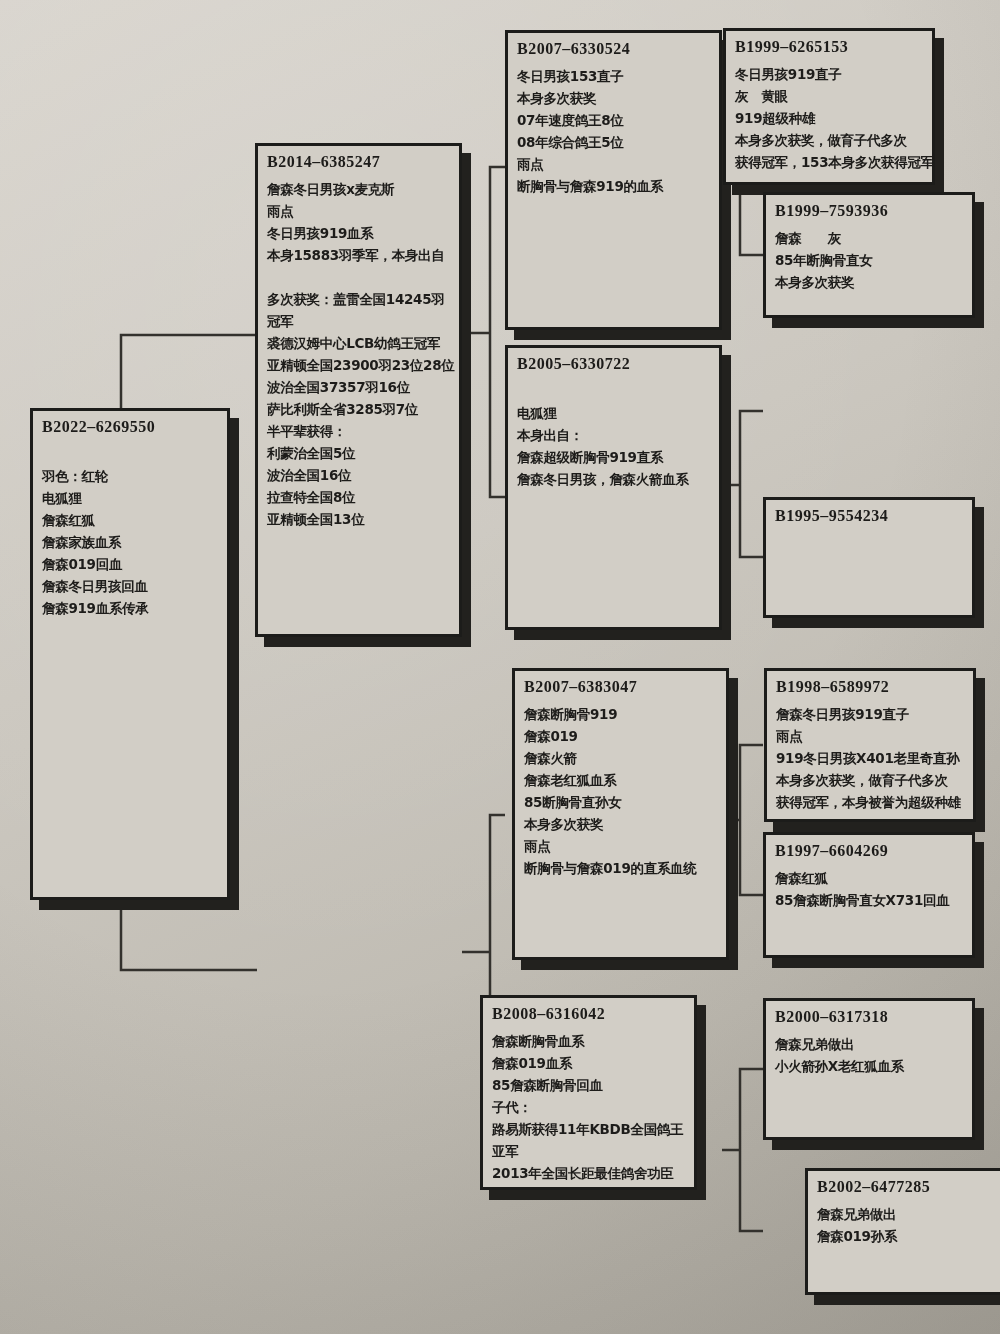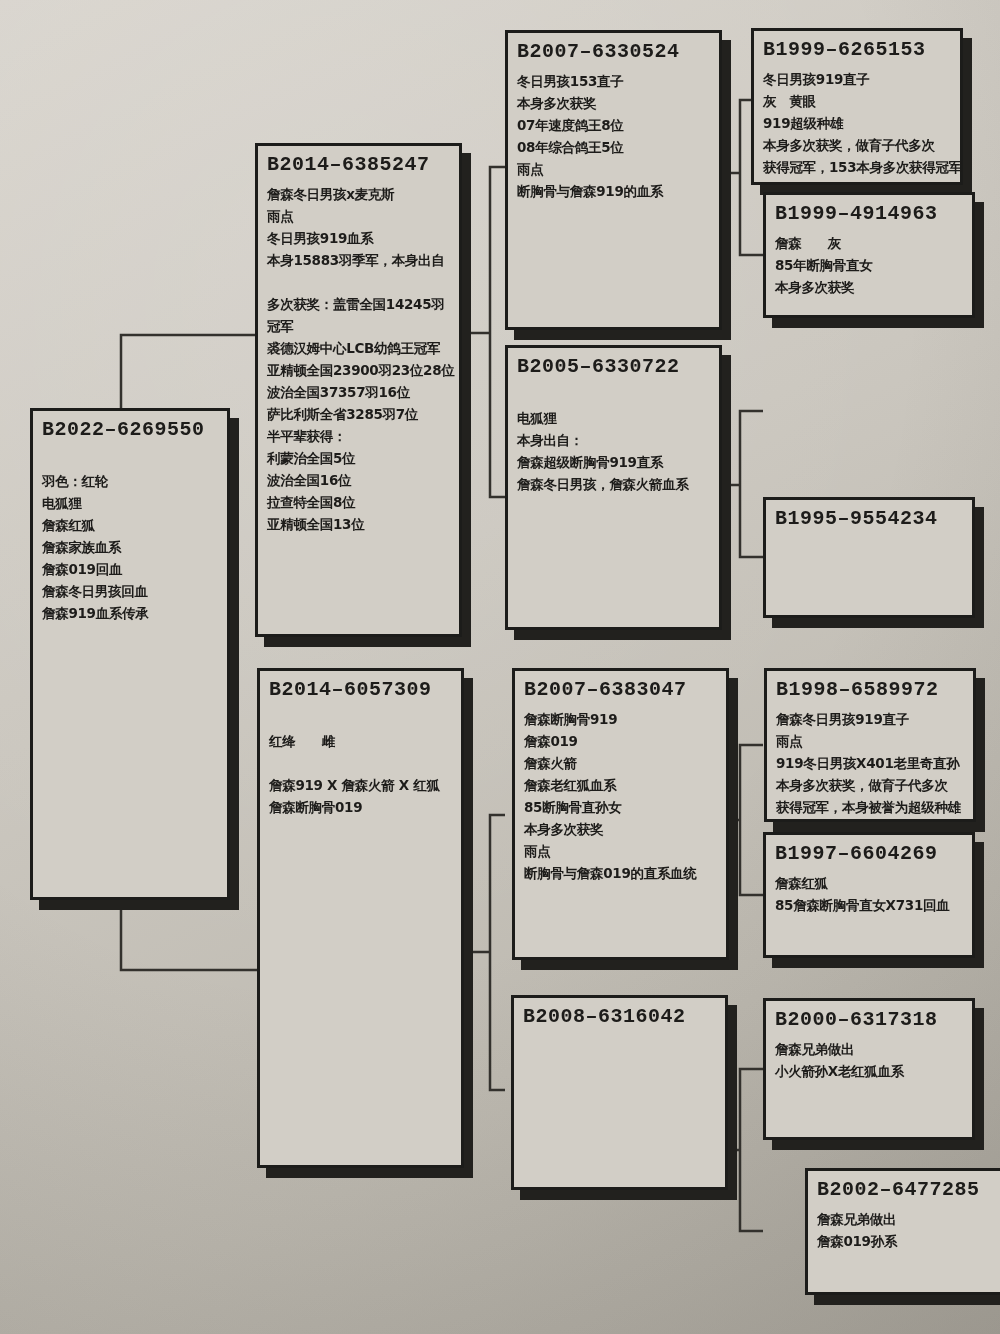--- a/index.html
+++ b/index.html
@@ -18,22 +18,22 @@
   .connectors path{fill:none;stroke:#33312d;stroke-width:2.5;}
   .pbox{
     position:absolute;z-index:2;box-sizing:border-box;
     background:#d2cec6;
     border:3px solid #1c1c1a;
     box-shadow:9px 10px 0 0 #22211e;
     padding:7px 6px 6px 9px;
     color:#1d1c1a;
   }
   .ring{
-    font-family:Liberation Mono, monospace;
-    font-size:20px;font-weight:600;letter-spacing:0.5px;
+    font-family:Liberation Serif, serif;
+    font-size:16px;font-weight:600;letter-spacing:0.5px;
     margin-bottom:7px;white-space:nowrap;
   }
   .pline{
     font-size:13.5px;font-weight:bold;line-height:22px;
     letter-spacing:-0.3px;white-space:nowrap;min-height:22px;
   }
 </style>
 </head>
 <body>
 
@@ -78,30 +78,20 @@
         <div class="pline">波治全国37357羽16位</div>
         <div class="pline">萨比利斯全省3285羽7位</div>
         <div class="pline">半平辈获得：</div>
         <div class="pline">利蒙治全国5位</div>
         <div class="pline">波治全国16位</div>
         <div class="pline">拉查特全国8位</div>
         <div class="pline">亚精顿全国13位</div>
       </div>
   </div>
 
-  <div class="pbox" style="left:257px;top:668px;width:207px;height:500px">
-    <div class="ring">B2014–6057309</div>
-    <div>
-        <div class="pline"></div>
-        <div class="pline">红绛　　雌</div>
-        <div class="pline"></div>
-        <div class="pline">詹森919 X 詹森火箭 X 红狐</div>
-        <div class="pline">詹森断胸骨019</div>
-      </div>
-  </div>
 
   <div class="pbox" style="left:505px;top:30px;width:217px;height:300px">
     <div class="ring">B2007–6330524</div>
     <div>
         <div class="pline">冬日男孩153直子</div>
         <div class="pline">本身多次获奖</div>
         <div class="pline">07年速度鸽王8位</div>
         <div class="pline">08年综合鸽王5位</div>
         <div class="pline">雨点</div>
         <div class="pline">断胸骨与詹森919的血系</div>
@@ -126,37 +116,46 @@
         <div class="pline">詹森019</div>
         <div class="pline">詹森火箭</div>
         <div class="pline">詹森老红狐血系</div>
         <div class="pline">85断胸骨直孙女</div>
         <div class="pline">本身多次获奖</div>
         <div class="pline">雨点</div>
         <div class="pline">断胸骨与詹森019的直系血统</div>
       </div>
   </div>
 
-  <div class="pbox" style="left:511px;top:995px;width:217px;height:195px">
+  <div class="pbox" style="left:480px;top:995px;width:217px;height:195px">
     <div class="ring">B2008–6316042</div>
-  </div>
-
-  <div class="pbox" style="left:751px;top:28px;width:212px;height:157px">
+    <div>
+        <div class="pline">詹森断胸骨血系</div>
+        <div class="pline">詹森019血系</div>
+        <div class="pline">85詹森断胸骨回血</div>
+        <div class="pline">子代：</div>
+        <div class="pline">路易斯获得11年KBDB全国鸽王</div>
+        <div class="pline">亚军</div>
+        <div class="pline">2013年全国长距最佳鸽舍功臣</div>
+      </div>
+  </div>
+
+  <div class="pbox" style="left:723px;top:28px;width:212px;height:157px">
     <div class="ring">B1999–6265153</div>
     <div>
         <div class="pline">冬日男孩919直子</div>
         <div class="pline">灰　黄眼</div>
         <div class="pline">919超级种雄</div>
         <div class="pline">本身多次获奖，做育子代多次</div>
         <div class="pline">获得冠军，153本身多次获得冠军</div>
       </div>
   </div>
 
   <div class="pbox" style="left:763px;top:192px;width:212px;height:126px">
-    <div class="ring">B1999–4914963</div>
+    <div class="ring">B1999–7593936</div>
     <div>
         <div class="pline">詹森　　灰</div>
         <div class="pline">85年断胸骨直女</div>
         <div class="pline">本身多次获奖</div>
       </div>
   </div>
 
 
   <div class="pbox" style="left:763px;top:497px;width:212px;height:121px">
     <div class="ring">B1995–9554234</div>

